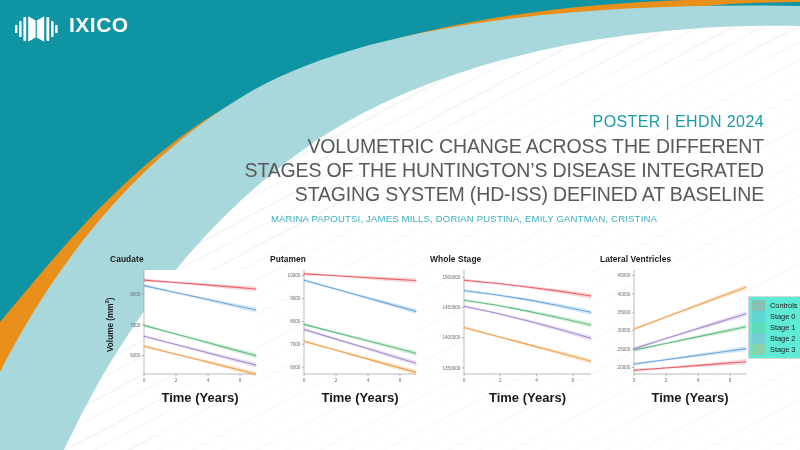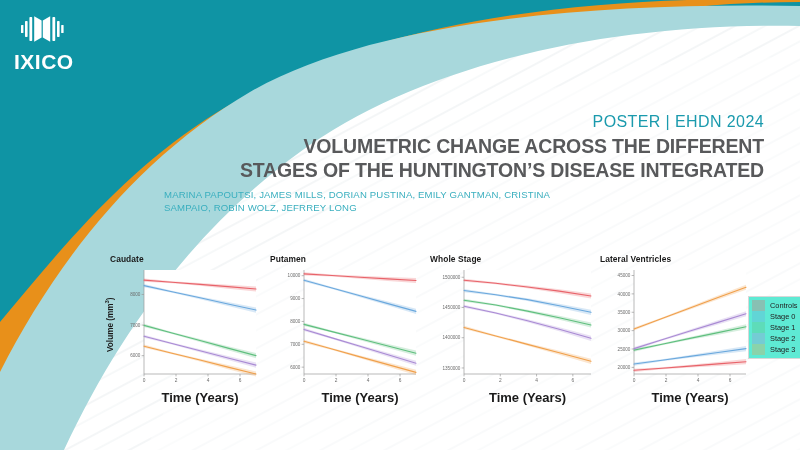--- a/index.html
+++ b/index.html
@@ -7,42 +7,42 @@
     width:800px;height:450px;overflow:hidden;position:relative;
     background:#ffffff;
     font-family:"Liberation Sans", sans-serif;
   }
   .stage{position:absolute;inset:0;width:800px;height:450px;overflow:hidden;background:#fff;}
 
   
   .bg-svg{position:absolute;left:0;top:0;width:800px;height:450px;}
 
   
-  .logo{position:absolute;left:14px;top:14px;display:flex;align-items:center;gap:7px;z-index:6;flex-direction:column;}
+  .logo{position:absolute;left:14px;top:14px;display:flex;align-items:flex-start;gap:7px;z-index:6;}
   .logo-mark{width:48px;height:30px;display:block;}
   .logo-text{
     color:#ffffff;font-weight:bold;font-size:21px;letter-spacing:0.5px;
     font-family:"Liberation Sans", sans-serif;line-height:1;
   }
 
   
   .header{position:absolute;right:36px;top:113px;width:600px;text-align:right;z-index:5;}
   .eyebrow{
     color:#1a9aad;font-size:16px;letter-spacing:0.4px;line-height:1.1;
     font-family:"Liberation Sans", sans-serif;font-weight:400;
     margin:0 0 4px 0;white-space:nowrap;
   }
   .title{
-    color:#58595b;font-size:19.5px;font-weight:bold;line-height:1.23;
+    color:#58595b;font-size:19.5px;font-weight:normal;line-height:1.23;
     letter-spacing:-0.15px;margin:0;text-align:right;
   }
   .title .tl{display:block;white-space:nowrap;}
   .authors{
     color:#3aafbf;font-size:9.6px;line-height:1.35;letter-spacing:0.15px;
-    margin-top:6px;text-align:left;
+    margin-top:6px;text-align:center;
   }
   .authors .al{display:block;}
 
   
   .charts{position:absolute;left:88px;top:240px;width:726px;height:175px;z-index:4;margin-top:8px;}
   .panel{position:absolute;top:0;height:175px;}
   .panel-title{
     position:absolute;left:0;top:6px;font-size:8.4px;font-weight:bold;color:#1a1a1a;
     white-space:nowrap;letter-spacing:0.1px;
   }
@@ -115,24 +115,24 @@
       </g>
     </svg>
     <span class="logo-text">IXICO</span>
   </div>
 
   <div class="header">
     <div class="eyebrow">POSTER  |  EHDN 2024</div>
     <h1 class="title">
       <span class="tl">VOLUMETRIC CHANGE ACROSS THE DIFFERENT</span>
       <span class="tl">STAGES OF THE HUNTINGTON’S DISEASE INTEGRATED</span>
+      <span class="tl">STAGING SYSTEM (HD-ISS) DEFINED AT BASELINE</span>
     </h1>
     <div class="authors">
       <span class="al">MARINA PAPOUTSI, JAMES MILLS, DORIAN PUSTINA, EMILY GANTMAN, CRISTINA</span>
-      <span class="al">SAMPAIO, ROBIN WOLZ, JEFRREY LONG</span>
     </div>
   </div>
 
   <div class="charts" id="charts">
       <div class="panel" style="left: 22px; width: 150px;">
         <div class="panel-title">Caudate</div>
         <svg width="150" height="122" viewBox="0 0 150 122" class="plot" style="top: 18px;">
           <rect x="34" y="4" width="112" height="104" fill="#ffffff"></rect>
           <line x1="34" y1="4" x2="34" y2="108" stroke="#9b9b9b" stroke-width="0.7"></line>
           <line x1="31.6" y1="89.6470588235294" x2="34" y2="89.6470588235294" stroke="#9b9b9b" stroke-width="0.7"></line>

